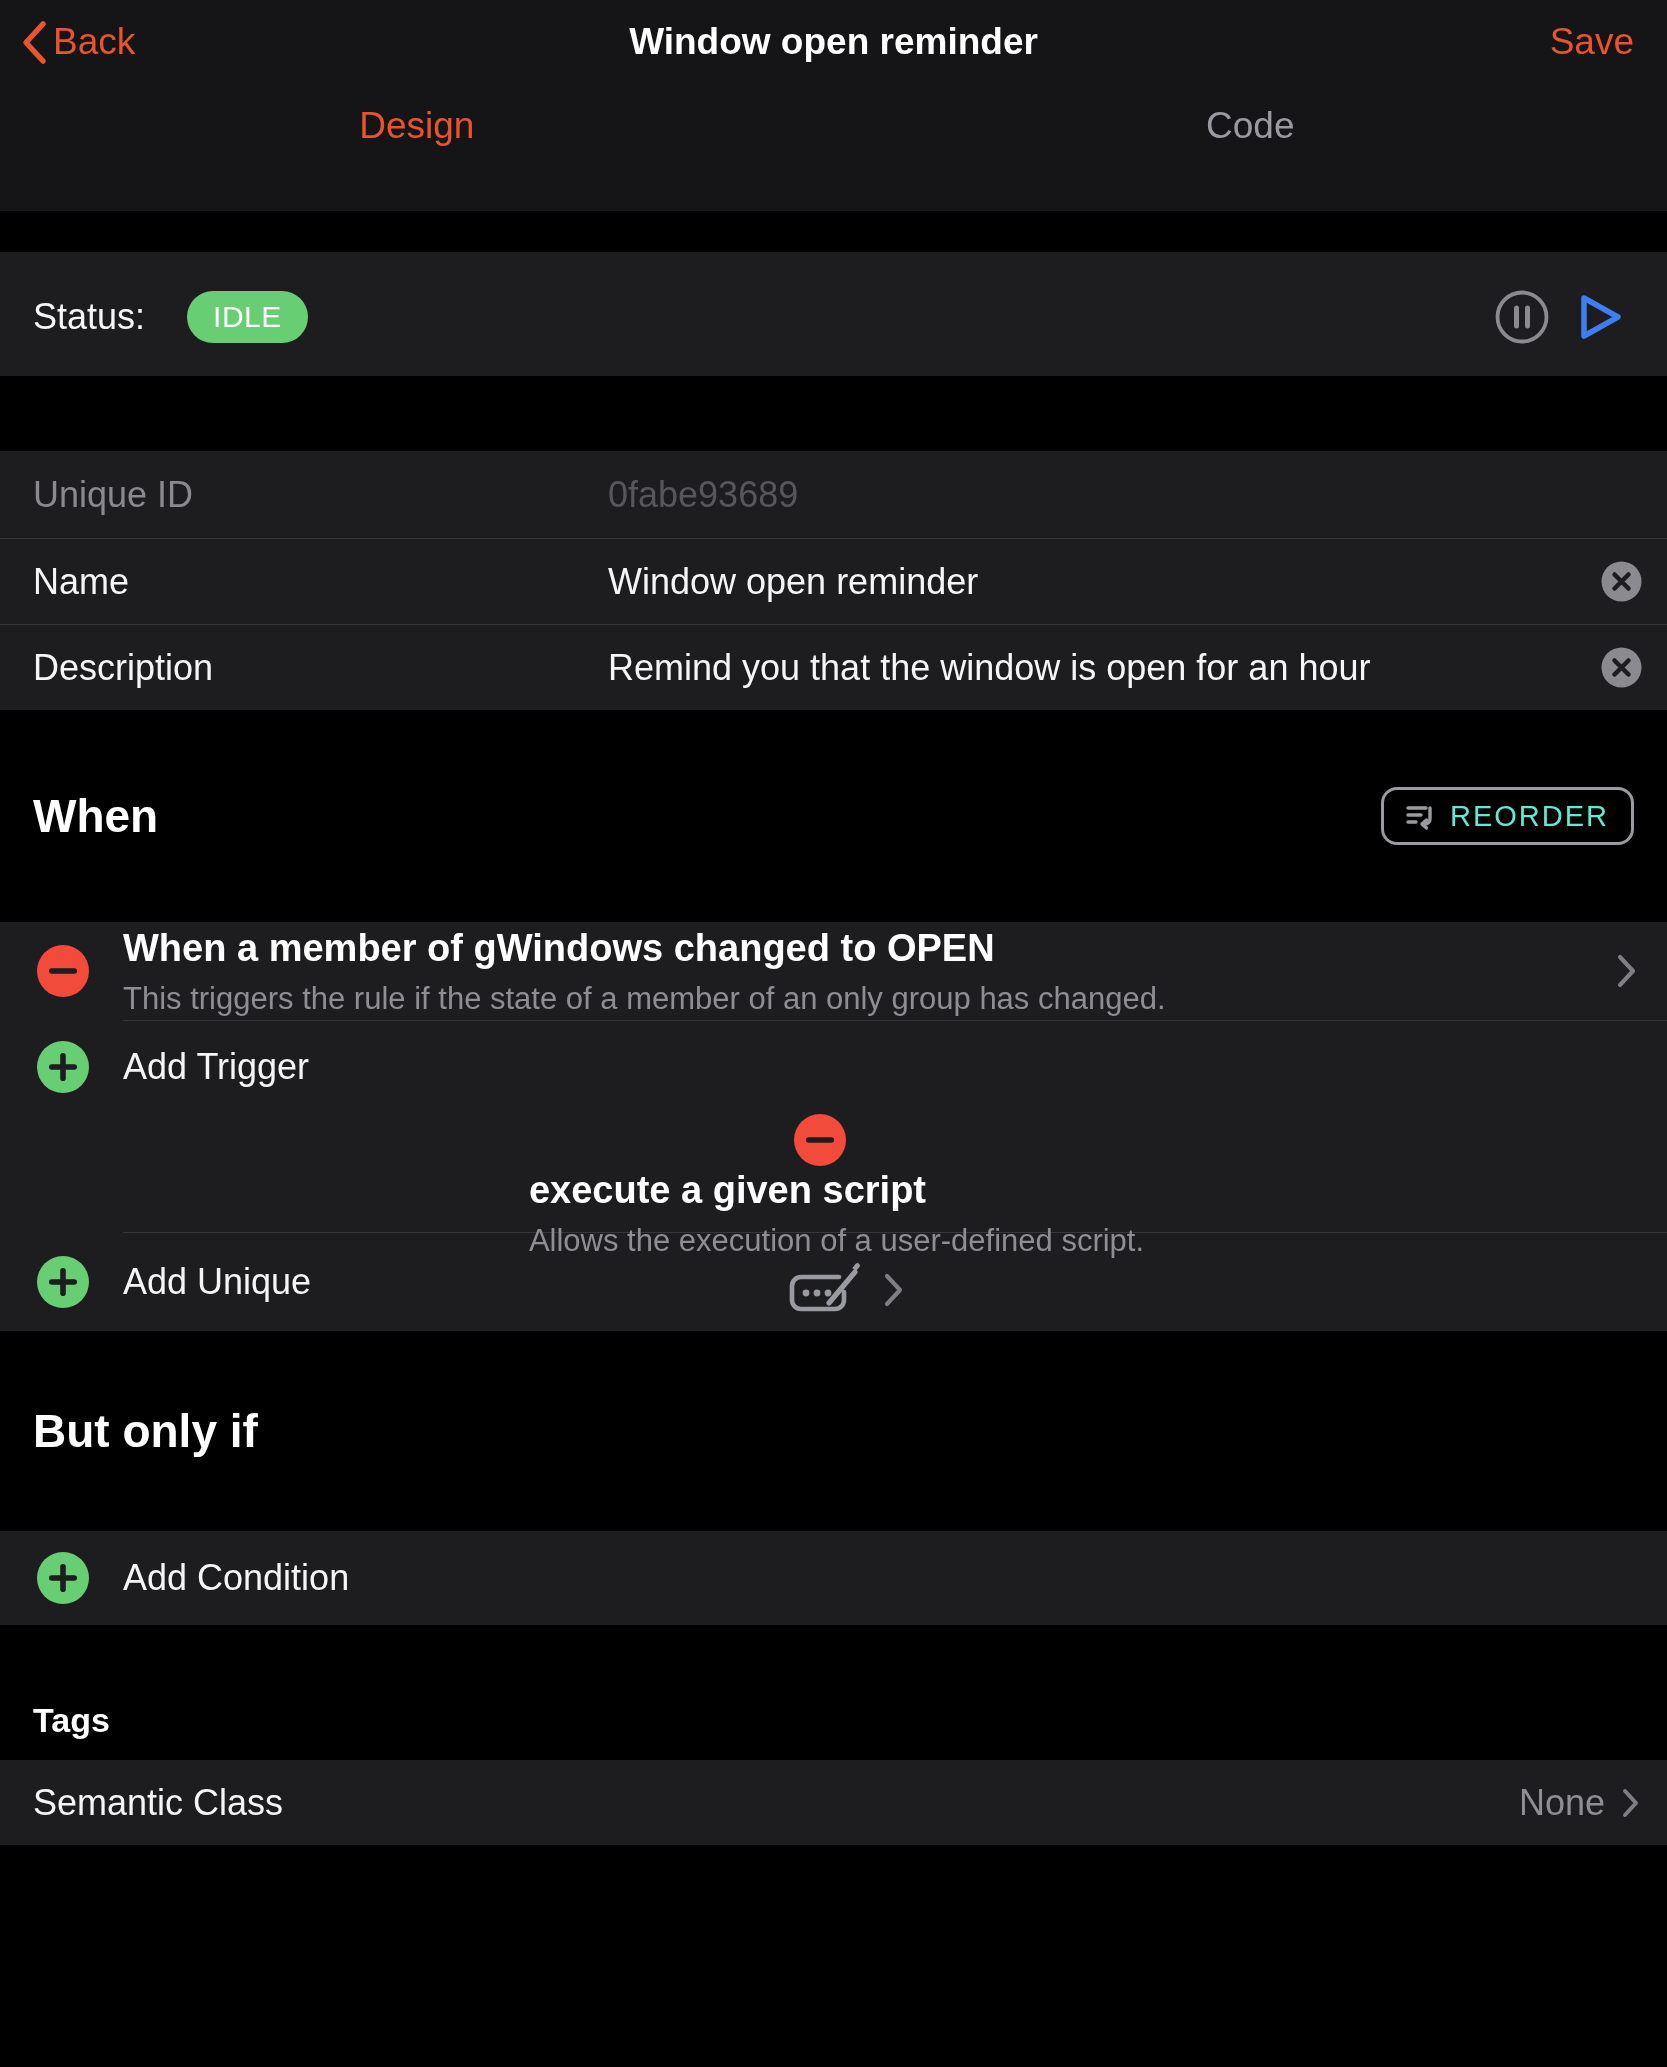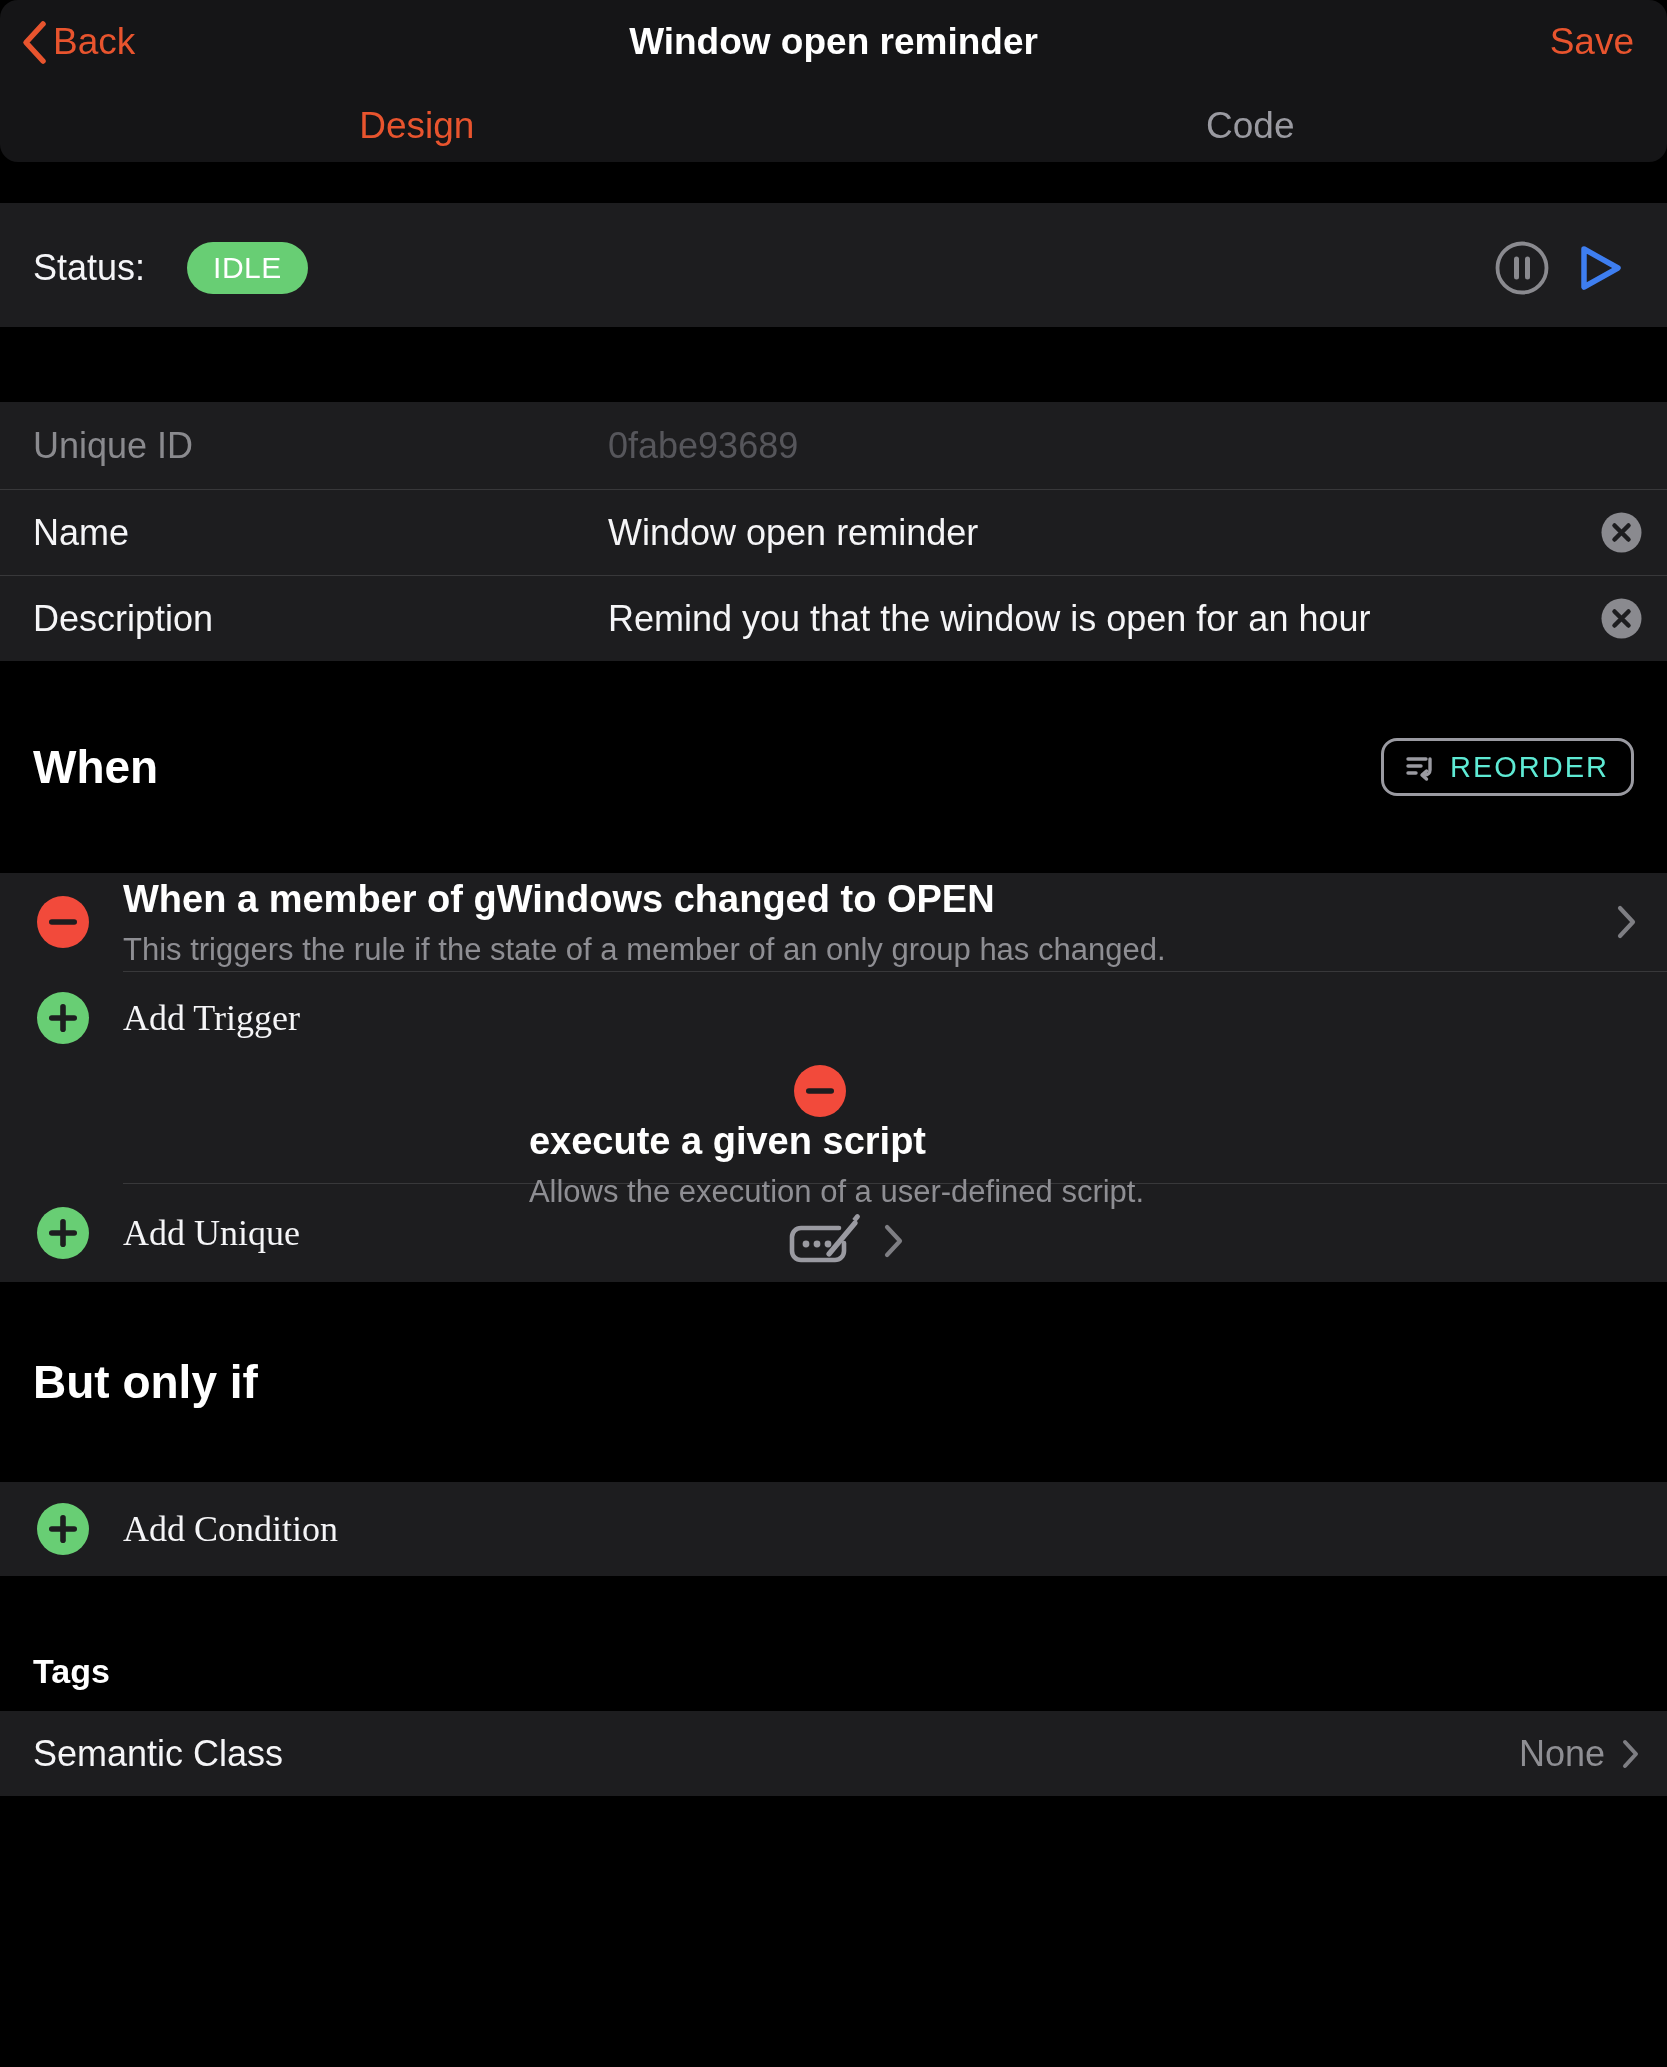--- a/index.html
+++ b/index.html
@@ -1,21 +1,21 @@
 <!DOCTYPE html>
 <html><head>
 <meta charset="utf-8">
 <style>
   * { margin:0; padding:0; box-sizing:border-box; }
   html,body { background:#000; }
   body { font-family:"Liberation Sans", sans-serif; color:#f5f5f7; }
   .page { position:relative; width:1667px; height:2067px; background:#000; overflow:hidden; }
 
   
-  .navbar { height:162px; background:#151517;border-radius:18px; }
+  .navbar { height:211px; background:#151517; }
   .nav-top { position:relative; height:84px; display:flex; align-items:center; }
   .back-btn { position:absolute; left:20px; display:flex; align-items:center; gap:6px; color:#e8542e; font-size:37px; cursor:pointer; }
   .nav-title { position:absolute; left:0; right:0; text-align:center; font-size:37px; font-weight:700; color:#ffffff; }
   .save-btn { position:absolute; right:33px; color:#e8542e; font-size:37px; cursor:pointer; }
   .tabs { height:83px; display:flex; }
   .tab { flex:1; display:flex; align-items:center; justify-content:center; font-size:37px; color:#9a9aa1; cursor:pointer; }
   .tab.active { color:#e8542e; }
 
   
   .card { background:#1d1d1f; }
@@ -49,21 +49,21 @@
   .media-row { display:flex; align-items:center; padding:0 30px 0 36px; position:relative; cursor:pointer; }
   .row-trigger { height:98px; }
   .row-action  { height:119px;flex-direction:column; }
   .row-add     { height:92px; }
   .row-add2    { height:98px; }
   .row-divider { border-top:1px solid #38383a; margin-left:123px; height:0; }
   .media-icon { flex:0 0 auto; margin-right:33px; display:flex; }
   .media-body { flex:1; min-width:0; }
   .media-title { font-size:38px; font-weight:700; color:#ffffff; line-height:1.25; }
   .media-sub { font-size:31px; color:#8e8e93; margin-top:7px; line-height:1.2; }
-  .add-label { font-size:36px; color:#f5f5f7;font-family:Liberation Serif, serif; }
+  .add-label { font-size:36px; color:#f5f5f7; }
   .row-after { display:flex; align-items:center; gap:16px; margin-left:18px; flex:0 0 auto; }
 
   
   .semantic-card { height:85px; display:flex; align-items:center; padding:0 27px 0 33px; cursor:pointer; }
   .semantic-label { font-size:36px; color:#f5f5f7; }
   .semantic-after { margin-left:auto; display:flex; align-items:center; gap:16px; }
   .semantic-value { font-size:36px; color:#8e8e93; }
 </style>
 </head>
 <body>

